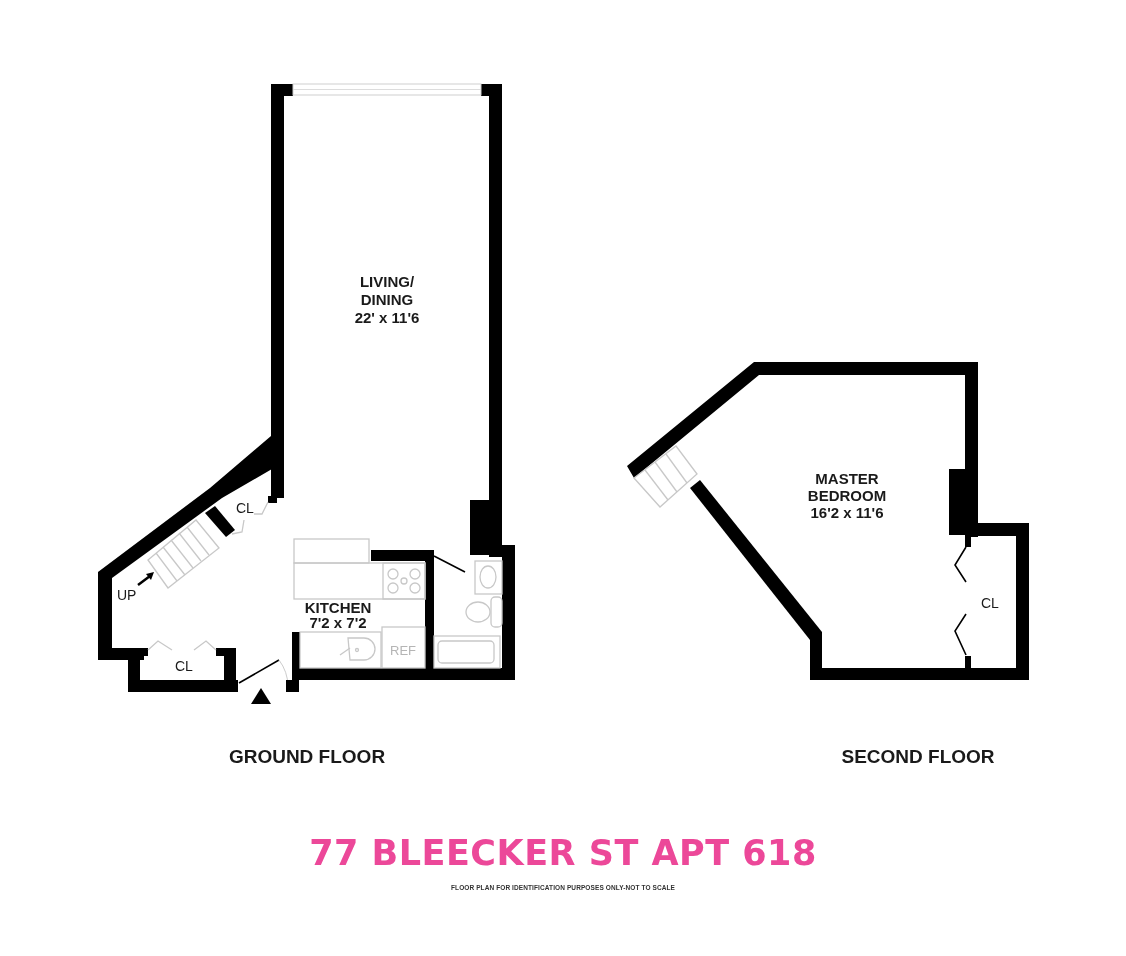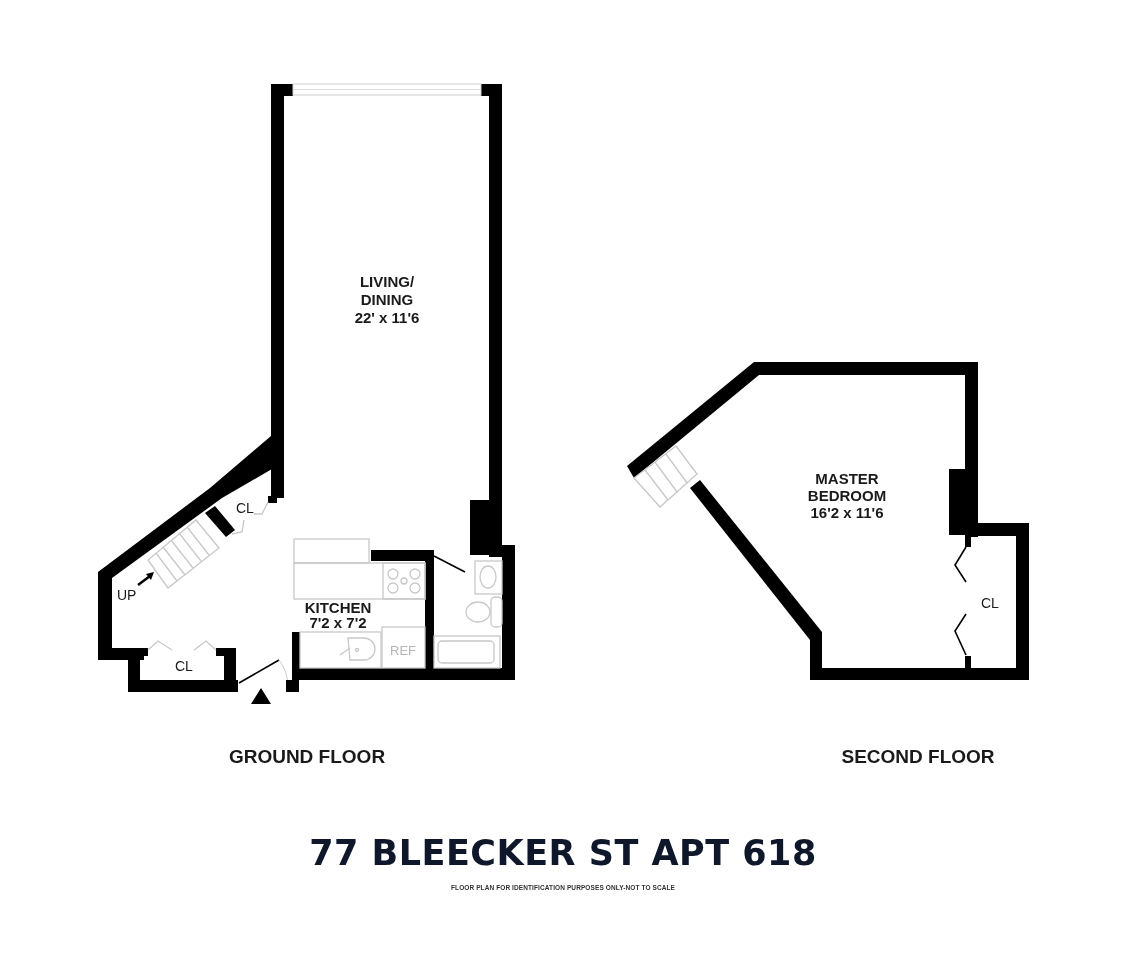--- a/index.html
+++ b/index.html
@@ -2,21 +2,21 @@
 <html><head>
   <meta charset="utf-8">
   <style>
     html, body { margin:0; padding:0; background:#ffffff; }
     body { width:1126px; height:956px; position:relative; overflow:hidden; font-family:"Liberation Sans", sans-serif; }
     svg { position:absolute; left:0; top:0; }
     .room-label { font-family:"Liberation Sans", sans-serif; font-weight:bold; fill:#1a1a1a; font-size:15px; }
     .small-label { font-family:"Liberation Sans", sans-serif; fill:#1a1a1a; font-size:14px; }
     .fixture-label { font-family:"Liberation Sans", sans-serif; fill:#b5b5b5; font-size:13px; }
     .floor-caption { font-family:"Liberation Sans", sans-serif; font-weight:bold; fill:#1a1a1a; font-size:19px; }
-    .title { position:absolute; left:0; width:1126px; top:833px; text-align:center; font-family:"DejaVu Sans", sans-serif; font-weight:bold; font-size:35px; color:#0f172a; letter-spacing:0.5px; }
+    .title { position:absolute; left:0; width:1126px; top:833px; text-align:center; font-family:"DejaVu Sans", sans-serif; font-weight:bold; font-size:35px; color:#ec4899; letter-spacing:0.5px; }
     .disclaimer { position:absolute; left:0; width:1126px; top:884px; text-align:center; font-family:"Liberation Sans", sans-serif; font-weight:bold; font-size:6.5px; color:#333; letter-spacing:0.1px; }
     .wall { fill:#000; }
     .thin { fill:none; stroke:#c8c8c8; stroke-width:1.3; }
     .door { fill:none; stroke:#000; stroke-width:1.6; }
   </style>
 </head>
 <body>
 
 <svg width="1126" height="956" viewBox="0 0 1126 956">
 

